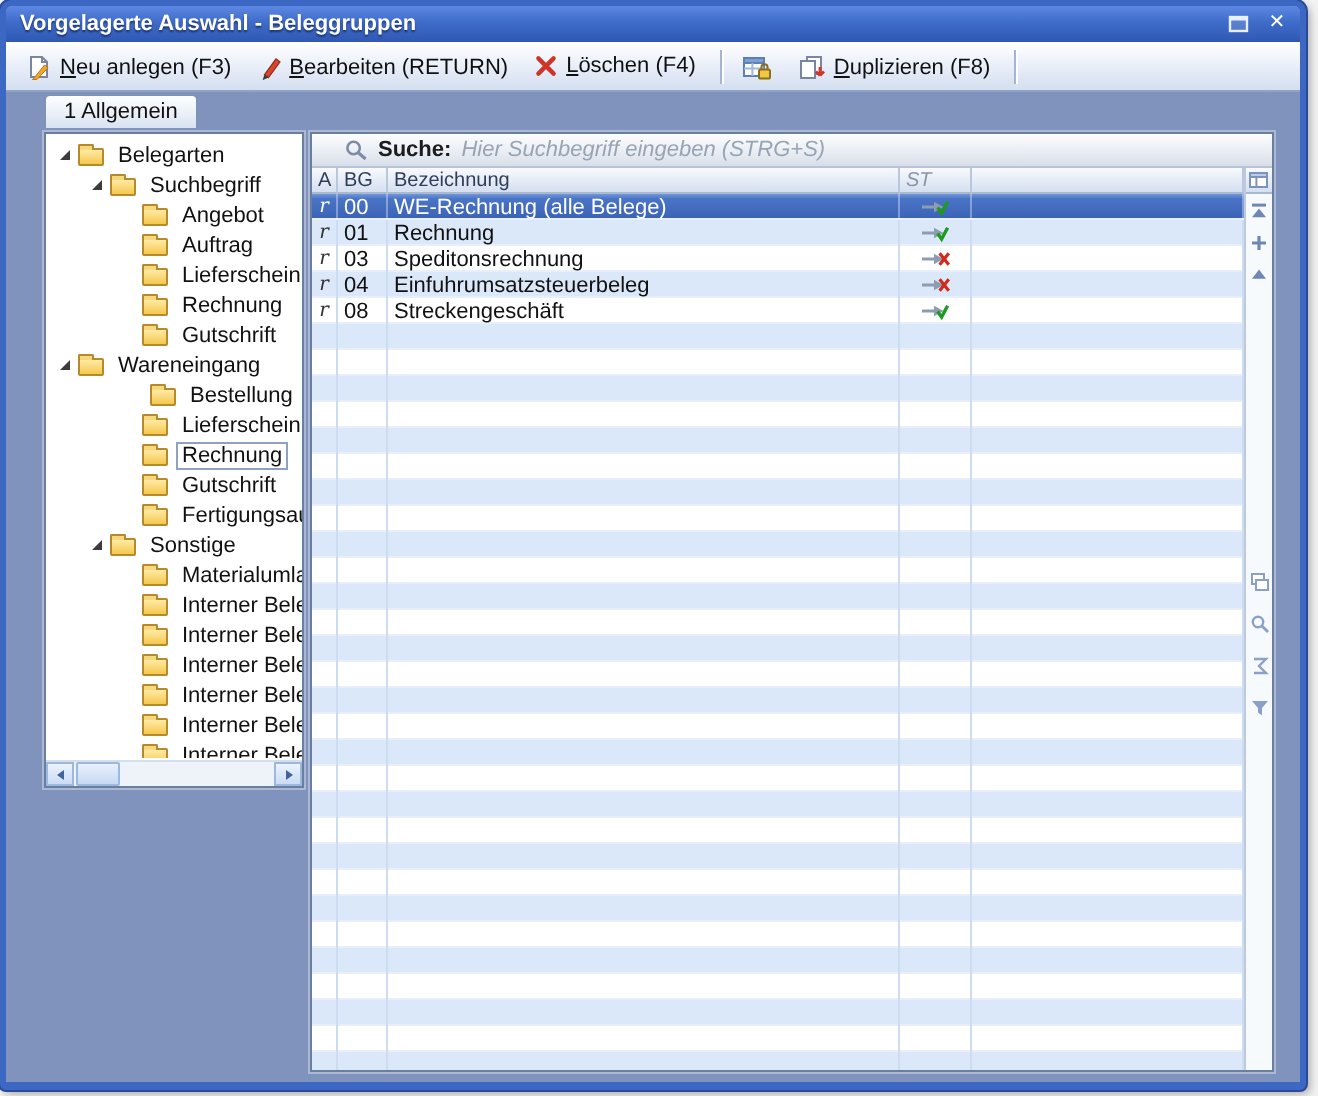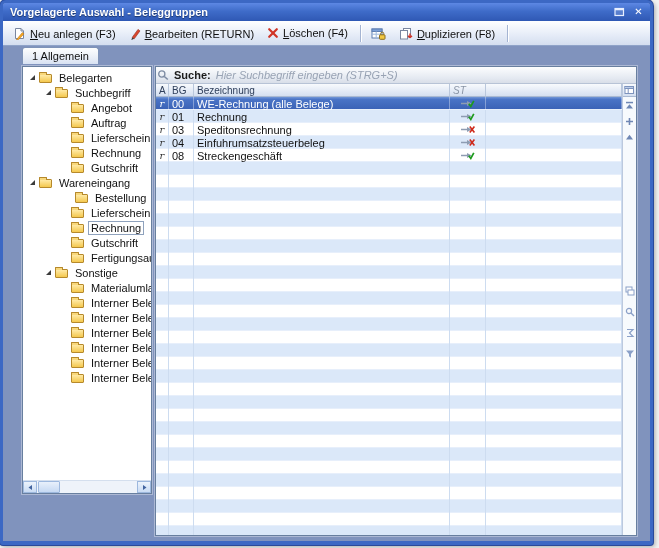--- a/index.html
+++ b/index.html
@@ -33,21 +33,21 @@
   .icn { display:inline-flex; align-items:center; justify-content:center; }
   
   .tabstrip { position:absolute; left:19px; top:44px; height:17px; display:flex; }
   .tab {
     font-size:11px; color:#111; padding:2px 9px 0 9px; height:17px;
     background:linear-gradient(180deg,#fdfefe 0%,#e9eef7 60%,#d8e2f2 100%);
     border:1px solid #7e93b8; border-bottom:none; border-radius:3px 3px 0 0;
   }
   
   .tree-panel {
-    position:absolute; left:19px; top:63px; width:130px; height:428px;
+    position:absolute; left:19px; top:63px; width:130px; height:328px;
     background:#fff; border:1px solid #68七f9f; border:1px solid #687f9f; overflow:hidden;
     box-shadow:0 0 0 1px rgba(255,255,255,.35);
     text-align:right;
   }
   .tree { position:absolute; left:0; top:3px; right:0; bottom:14px; overflow:hidden; }
   .tree-row { height:15px; display:flex; align-items:center; font-size:11px; color:#111; white-space:nowrap; }
   .expander { width:11px; display:inline-flex; justify-content:center; align-items:center; flex:0 0 11px; }
   .expander.open::after { content:''; width:0; height:0; border-left:5px solid transparent; border-bottom:5px solid #3b3b3b; }
   .folder { position:relative; width:13px; height:9px; flex:0 0 13px; margin:1px 4px 0 1px;
     background:linear-gradient(180deg,#ffeaa6 0%,#f4c84e 100%); border:1px solid #b6892b; border-radius:1px; }
@@ -61,21 +61,21 @@
   .sc-thumb { width:22px; height:12px; margin-left:1px; background:linear-gradient(180deg,#e8f0fb,#c6d9f3); border:1px solid #9db8de; border-radius:1px; }
   .sc-track { flex:1; }
   
   .table-panel {
     position:absolute; left:152px; top:63px; width:482px; height:470px;
     background:#fff; border:1px solid #687f9f; overflow:hidden;
     box-shadow:0 0 0 1px rgba(255,255,255,.35);
   }
   .searchbar { position:absolute; left:0; top:0; right:0; height:17px;
     background:linear-gradient(180deg,#fcfdfe 0%,#e4e9f1 70%,#d8dee8 100%);
-    border-bottom:1px solid #b7c3d6; display:flex; align-items:center; gap:5px; padding:0 1px; }
+    border-bottom:1px solid #b7c3d6; display:flex; align-items:center; gap:5px; padding:0 16px; }
   .search-label { font-size:11px; font-weight:bold; color:#1c1c1c; }
   .search-placeholder { font-size:11px; font-style:italic; color:#98a3b4; }
   .grid-main { position:absolute; left:0; top:17px; right:14px; bottom:0; overflow:hidden; }
   .grid-header { display:flex; height:13px; }
   .hcell { background:linear-gradient(180deg,#f8fafd 0%,#e4ebf6 55%,#d4dff0 100%);
     border-right:1px solid #b9c7dc; border-bottom:1px solid #a9b9d2;
     font-size:10px; color:#2e3e5a; padding:0 0 0 3px; display:flex; align-items:center; overflow:hidden; }
   .hcell.st-h { font-style:italic; color:#8a95a6; }
   .col-a { width:13px; flex:0 0 13px; }
   .col-bg { width:25px; flex:0 0 25px; }

